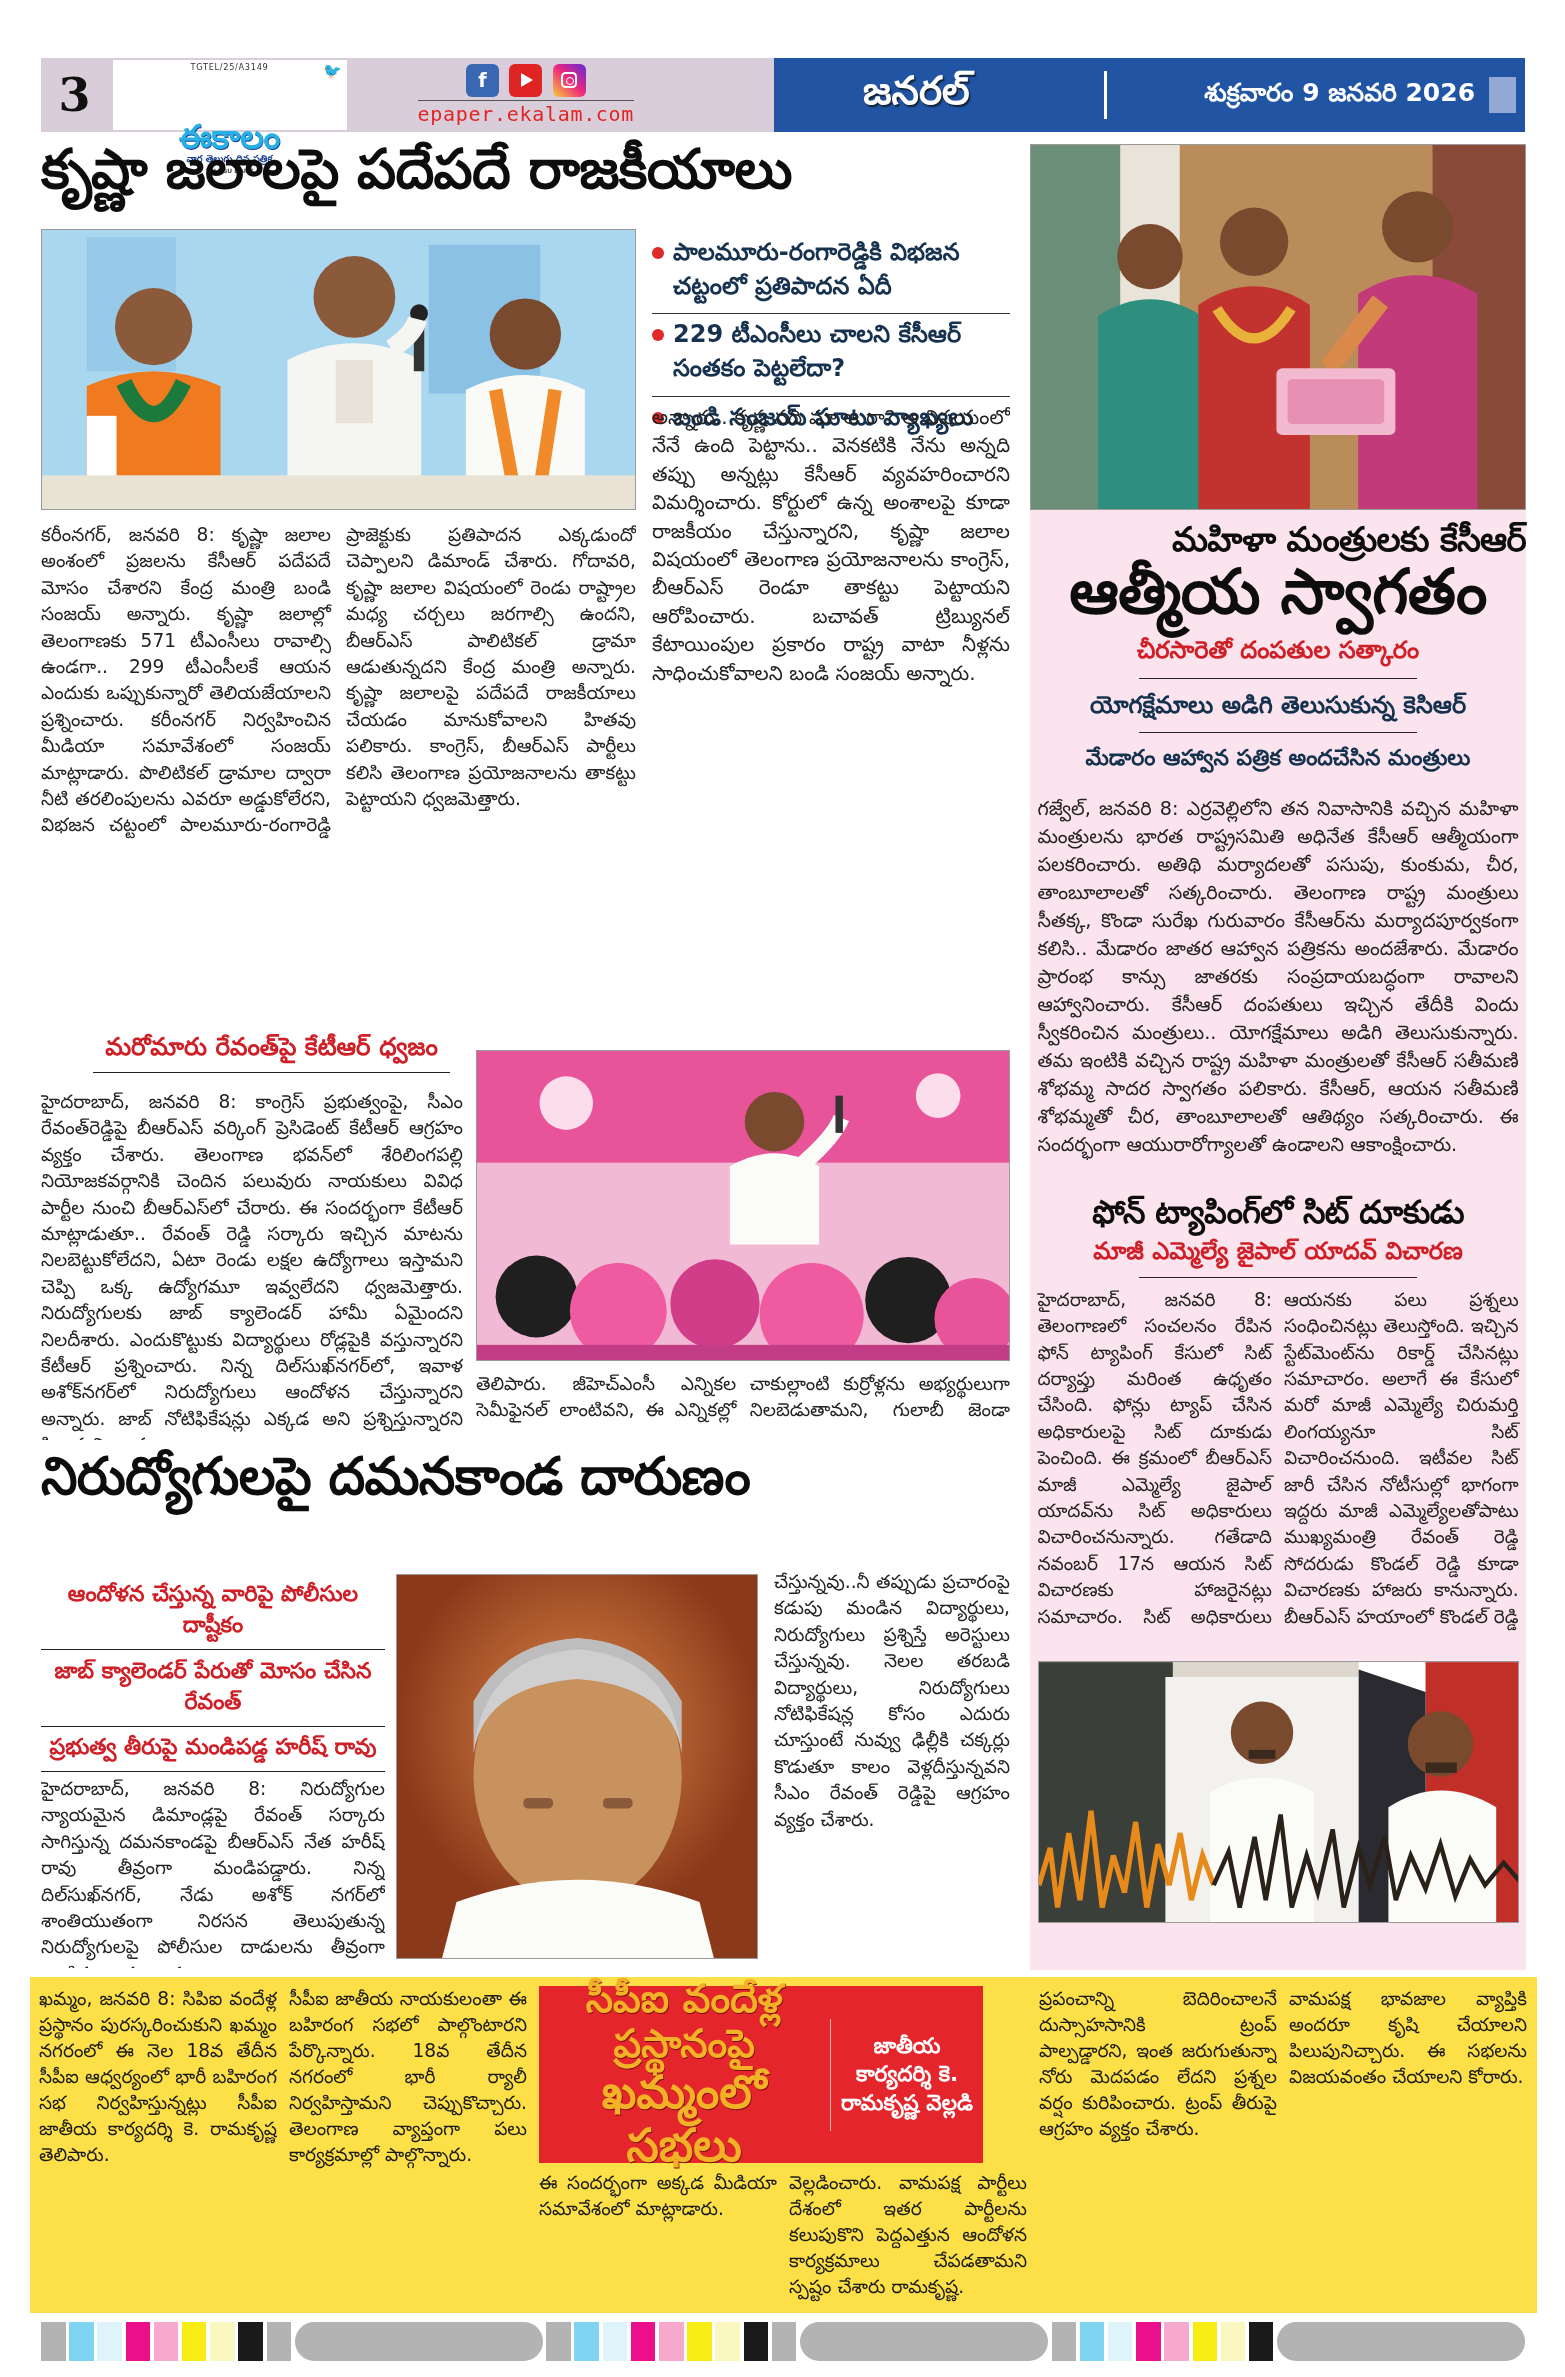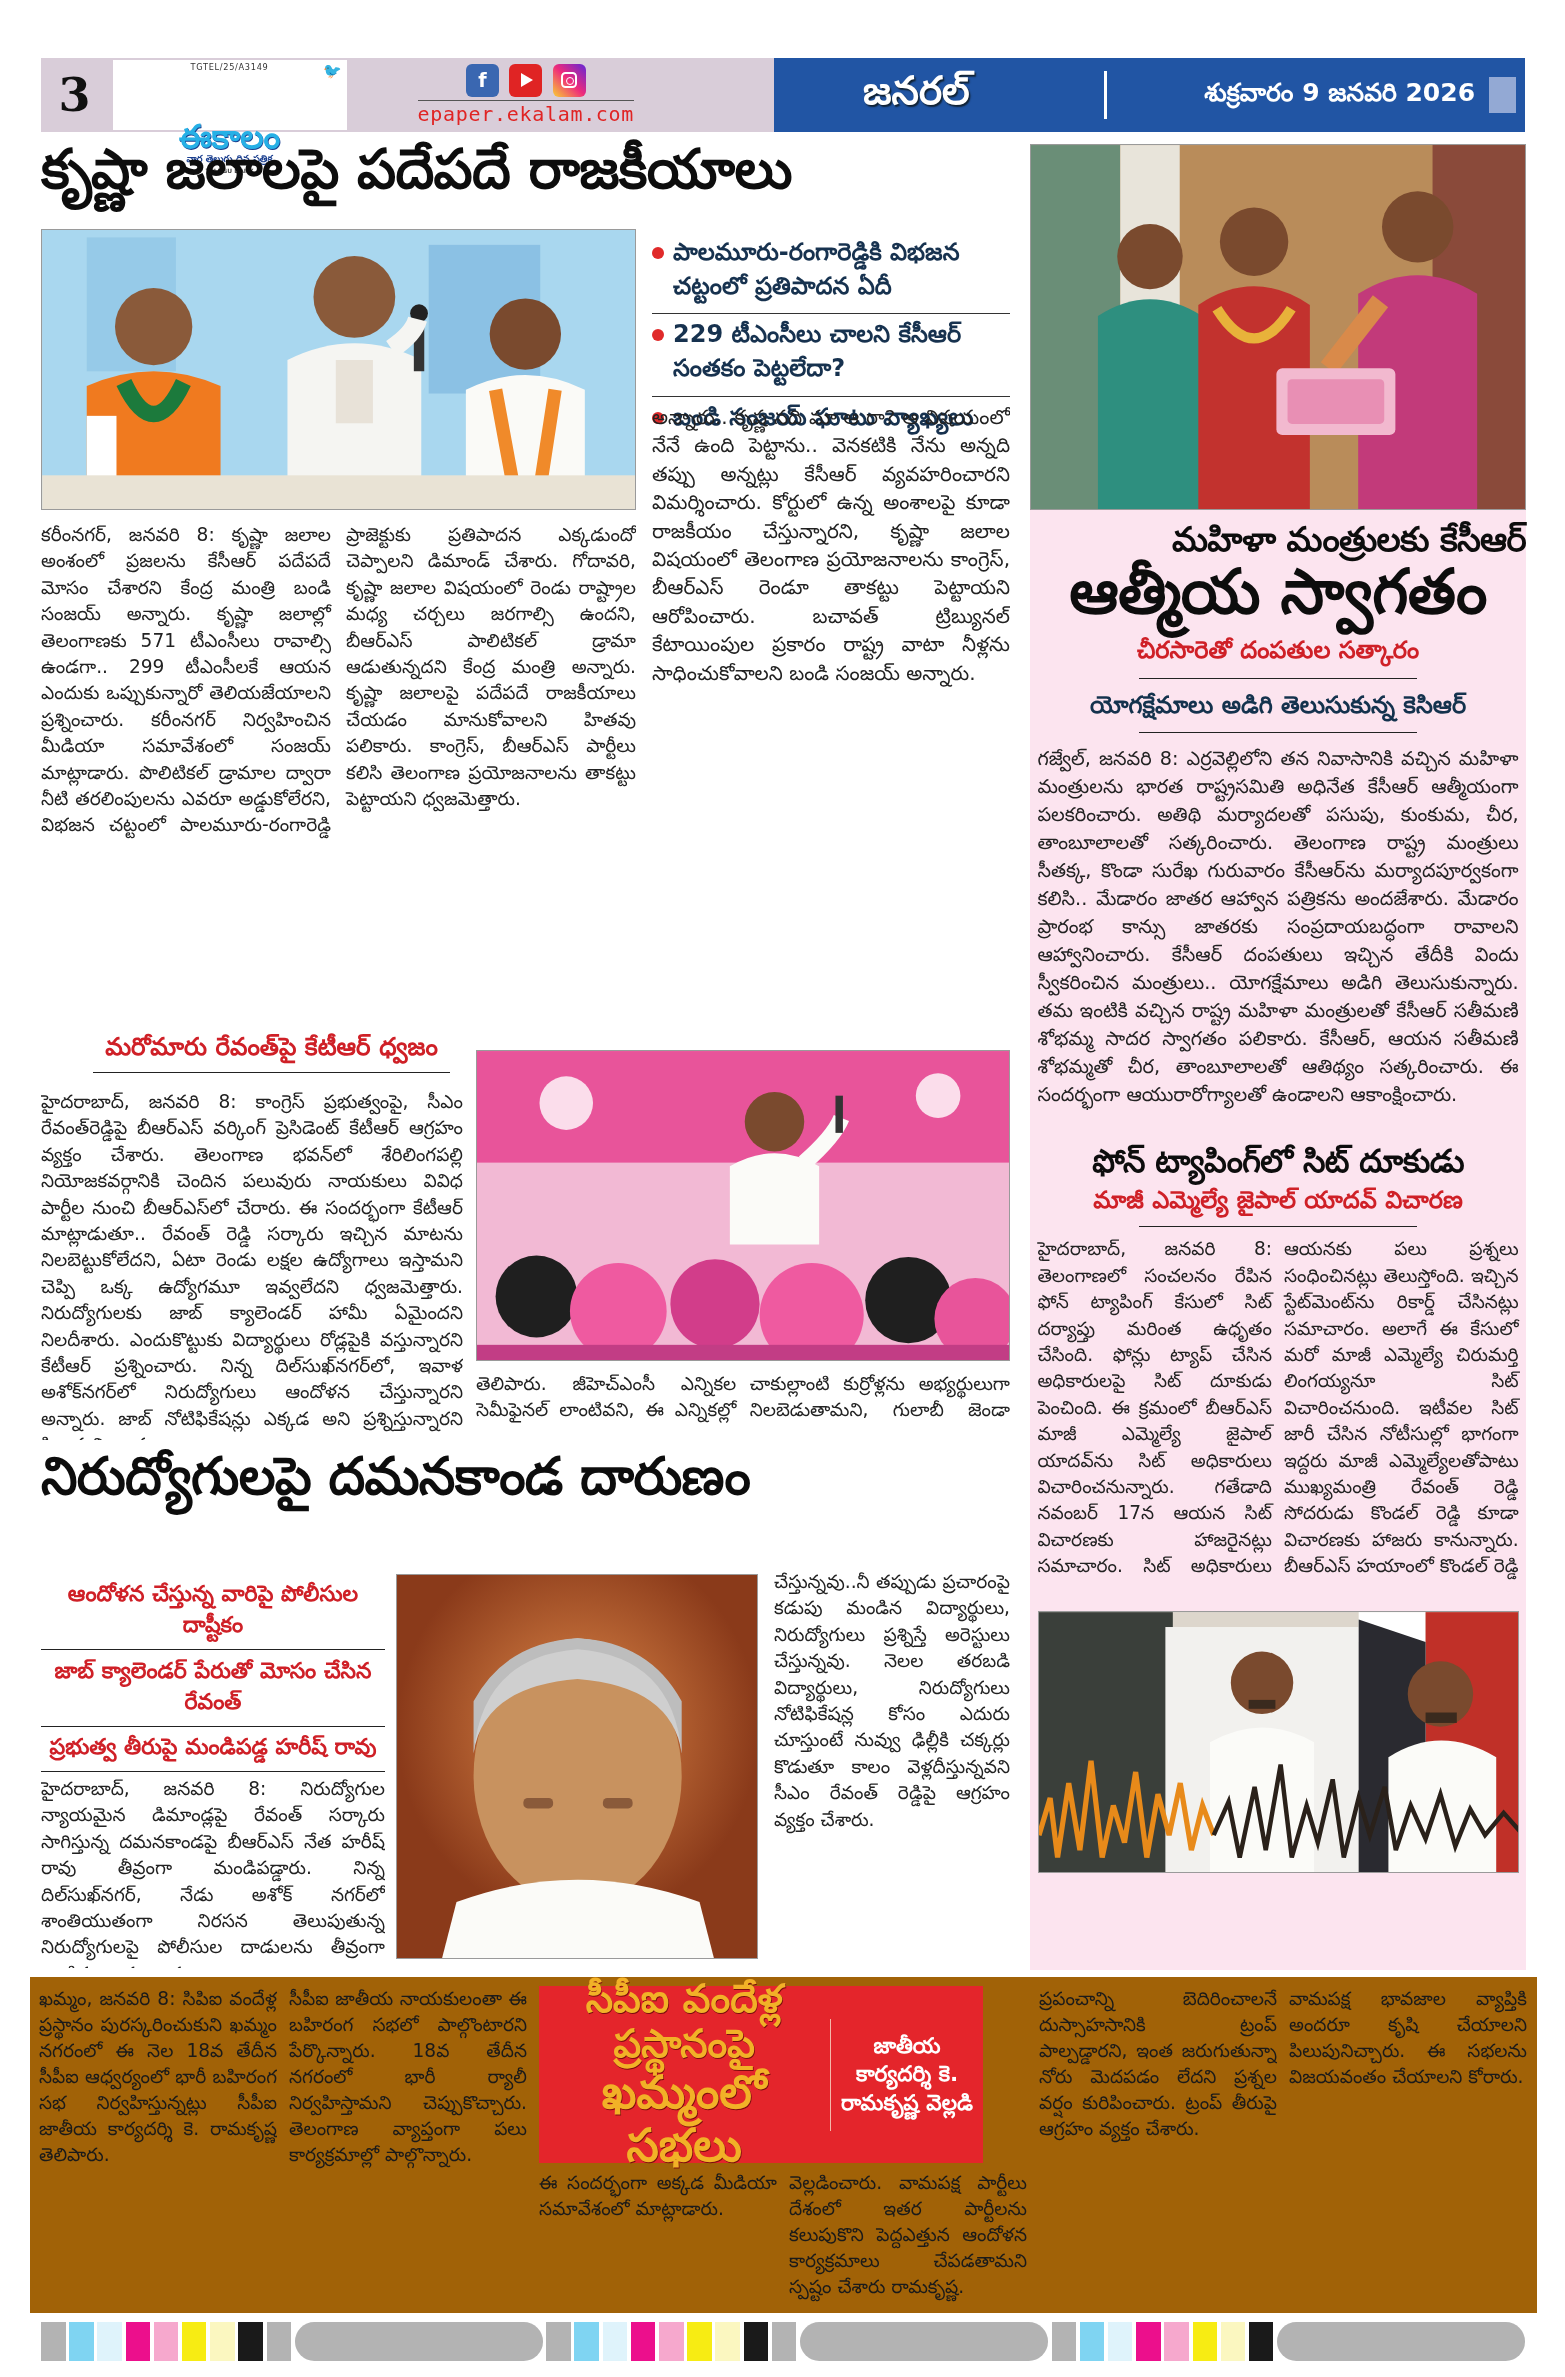--- a/index.html
+++ b/index.html
@@ -73,21 +73,21 @@
   
   .artE { position:absolute; left:41px; top:1449px; width:969px; height:521px; }
   .artE h1 { font-size:52px; }
   .subsE { position:absolute; left:0; top:125px; width:344px; }
   .subE-item { text-align:center; font-size:22px; padding:7.4px 0 6px; border-bottom:1.1px solid #222; }
   .photoE { position:absolute; left:355px; top:125px; width:362px; height:385px; }
   .colE-right { position:absolute; left:733px; top:120px; width:236px; height:402px; font-size:18.6px; line-height:1.42; }
   .colE-left { position:absolute; left:0; top:327px; width:344px; height:192px; font-size:18.6px; line-height:1.42; }
 
   
-  .cpistrip { position:absolute; left:30px; top:1977px; width:1507px; height:336px; background:#a16207; padding:9px; }
+  .cpistrip { position:absolute; left:30px; top:1977px; width:1507px; height:336px; background:#fde047; padding:9px; }
   .cpi-cols { display:flex; gap:12px; height:100%; }
   .cpi-col { width:238px; font-size:18.6px; line-height:1.4; text-align:justify; overflow:hidden; }
   .cpi-col.under-banner { padding-top:184px; }
   .cpi-banner { position:absolute; left:509px; top:9px; width:444px; height:177px; background:#e4252b; display:flex; align-items:center; }
   .cpi-banner-head { flex:1; text-align:center; color:#f2b127; font-weight:bold; font-size:39px; line-height:1.15; text-shadow:0.7px 0.7px 0 #7a0d0d; }
   .cpi-banner-div { width:1.5px; height:112px; background:#f3b7a9; }
   .cpi-banner-right { width:152px; text-align:center; color:#ffffff; font-weight:bold; font-size:21.6px; line-height:1.3; padding:0 6px; }
 
   
   .calib { position:absolute; left:41px; top:2322px; width:1484px; height:39px; display:flex; gap:3.7px; align-items:stretch; }
@@ -202,20 +202,21 @@
         <rect x="345" y="315" width="130" height="60" rx="6" fill="#e88fb4"></rect>
       </svg>
     </div>
 
     <div class="artB-h-top headline">మహిళా మంత్రులకు కేసీఆర్</div>
     <div class="artB-h-main headline">ఆత్మీయ స్వాగతం</div>
     <div class="centersub sub-red">చీరసారెతో దంపతుల సత్కారం</div>
     <div class="minirule"></div>
     <div class="centersub" style="color:#14324d; font-weight:bold;">యోగక్షేమాలు అడిగి తెలుసుకున్న కెసిఆర్</div>
     <div class="minirule"></div>
+    <div class="centersub" style="color:#14324d; font-weight:bold; font-size:22px;">మేడారం ఆహ్వాన పత్రిక అందచేసిన మంత్రులు</div>
     <div class="artB-body bodytxt">గజ్వేల్, జనవరి 8: ఎర్రవెల్లిలోని తన నివాసానికి వచ్చిన మహిళా మంత్రులను భారత రాష్ట్రసమితి అధినేత కేసీఆర్ ఆత్మీయంగా పలకరించారు. అతిథి మర్యాదలతో పసుపు, కుంకుమ, చీర, తాంబూలాలతో సత్కరించారు. తెలంగాణ రాష్ట్ర మంత్రులు సీతక్క, కొండా సురేఖ గురువారం కేసీఆర్‌ను మర్యాదపూర్వకంగా కలిసి.. మేడారం జాతర ఆహ్వాన పత్రికను అందజేశారు. మేడారం ప్రారంభ కాన్సు జాతరకు సంప్రదాయబద్ధంగా రావాలని ఆహ్వానించారు. కేసీఆర్ దంపతులు ఇచ్చిన తేదీకి విందు స్వీకరించిన మంత్రులు.. యోగక్షేమాలు అడిగి తెలుసుకున్నారు. తమ ఇంటికి వచ్చిన రాష్ట్ర మహిళా మంత్రులతో కేసీఆర్ సతీమణి శోభమ్మ సాదర స్వాగతం పలికారు. కేసీఆర్, ఆయన సతీమణి శోభమ్మతో చీర, తాంబూలాలతో ఆతిథ్యం సత్కరించారు. ఈ సందర్భంగా ఆయురారోగ్యాలతో ఉండాలని ఆకాంక్షించారు.</div>
 
     <div class="artC-h headline">ఫోన్ ట్యాపింగ్‌లో సిట్ దూకుడు</div>
     <div class="centersub sub-red" style="padding:7.4px 0 6px;">మాజీ ఎమ్మెల్యే జైపాల్ యాదవ్ విచారణ</div>
     <div class="minirule"></div>
     <div class="artC-body bodytxt">హైదరాబాద్, జనవరి 8: తెలంగాణలో సంచలనం రేపిన ఫోన్ ట్యాపింగ్ కేసులో సిట్ దర్యాప్తు మరింత ఉధృతం చేసింది. ఫోన్లు ట్యాప్ చేసిన అధికారులపై సిట్ దూకుడు పెంచింది. ఈ క్రమంలో బీఆర్ఎస్ మాజీ ఎమ్మెల్యే జైపాల్ యాదవ్‌ను సిట్ అధికారులు విచారించనున్నారు. గతేడాది నవంబర్ 17న ఆయన సిట్ విచారణకు హాజరైనట్లు సమాచారం. సిట్ అధికారులు ఆయనకు పలు ప్రశ్నలు సంధించినట్లు తెలుస్తోంది. ఇచ్చిన స్టేట్‌మెంట్‌ను రికార్డ్ చేసినట్లు సమాచారం. అలాగే ఈ కేసులో మరో మాజీ ఎమ్మెల్యే చిరుమర్తి లింగయ్యనూ సిట్ విచారించనుంది. ఇటీవల సిట్ జారీ చేసిన నోటీసుల్లో భాగంగా ఇద్దరు మాజీ ఎమ్మెల్యేలతోపాటు ముఖ్యమంత్రి రేవంత్ రెడ్డి సోదరుడు కొండల్ రెడ్డి కూడా విచారణకు హాజరు కానున్నారు. బీఆర్ఎస్ హయాంలో కొండల్ రెడ్డి ఫోన్ ట్యాప్ అయినట్లు దర్యాప్తులో తేలడంతో ఆయనను సాక్షిగా పిలిచినట్లు తెలుస్తోంది.</div>
 
     <div class="photoC photo-frame">
       <svg width="481" height="262" viewBox="0 0 647 352">
         <rect width="647" height="352" fill="#ddd6cc"></rect>

